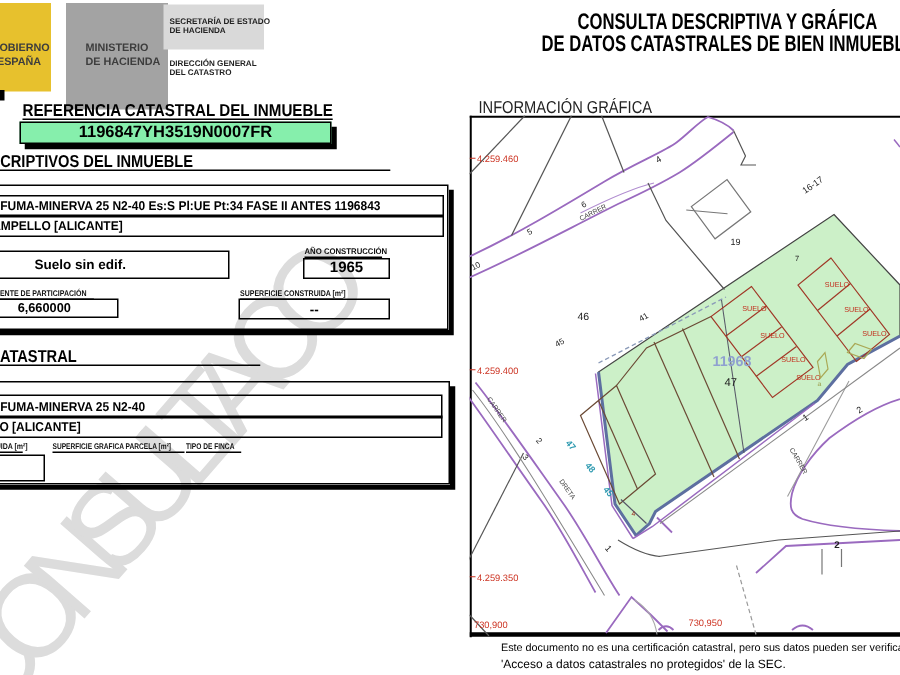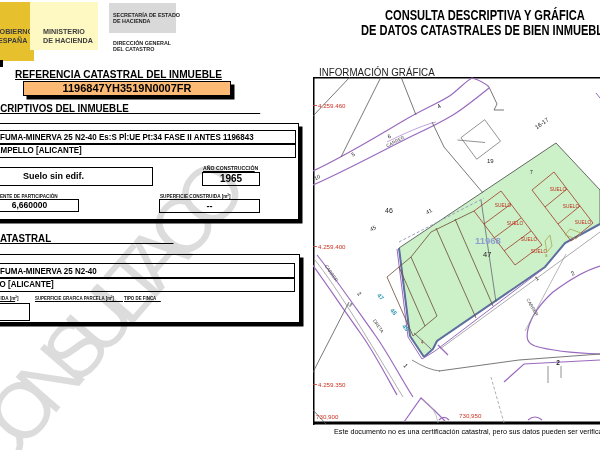--- a/index.html
+++ b/index.html
@@ -13,38 +13,38 @@
 </style></head>
 <body>
 <div id="page">
 
 <div class="abs" style="left:-58px;top:434px;font-size:78px;letter-spacing:-16px;color:#dcdcdc;transform:rotate(-49deg);transform-origin:0 0;white-space:nowrap;z-index:1">CONSULTA CO</div>
 
 <div class="abs" style="left:-30px;top:2px;width:64px;height:59px;background:#e7c12d;z-index:2">
   <div class="abs b" style="left:24px;top:26px;font-size:7.2px;color:#3d3d3d;line-height:8.6px;white-space:nowrap">GOBIERNO<br><span style="margin-left:-8px">DE ESPAÑA</span></div>
 </div>
 
-<div class="abs" style="left:30px;top:2px;width:68px;height:48px;background:#fef9c3;z-index:2">
+<div class="abs" style="left:44px;top:2px;width:68px;height:71px;background:#a3a3a3;z-index:2">
   <div class="abs b" style="left:13px;top:26px;font-size:7.2px;color:#3d3d3d;line-height:8.6px;white-space:nowrap">MINISTERIO<br>DE HACIENDA</div>
 </div>
 
 <div class="abs" style="left:109px;top:2.5px;width:67px;height:30px;background:#d9d9d9;z-index:2">
   <div class="abs b" style="left:4px;top:9px;font-size:5.4px;color:#222;line-height:6.4px;white-space:nowrap">SECRETARÍA DE ESTADO<br>DE HACIENDA</div>
 </div>
 
 <div class="abs b" style="left:113px;top:40px;font-size:5.4px;color:#222;line-height:6.4px;white-space:nowrap;z-index:2">DIRECCIÓN GENERAL<br>DEL CATASTRO</div>
 
 <div class="abs" style="left:0;top:60px;width:3px;height:7px;background:#000;z-index:2"></div>
 
 <div class="abs b" style="left:385px;top:5.5px;font-size:15px;white-space:nowrap;transform:scaleX(0.74);transform-origin:0 0;z-index:2">CONSULTA DESCRIPTIVA Y GRÁFICA</div>
 <div class="abs b" style="left:361px;top:21px;font-size:15px;white-space:nowrap;transform:scaleX(0.74);transform-origin:0 0;z-index:2">DE DATOS CATASTRALES DE BIEN INMUEBLE</div>
 
 <div class="abs b" style="left:15px;top:68px;height:11px;font-size:11.5px;white-space:nowrap;border-bottom:1px solid #000;transform:scaleX(0.88);transform-origin:0 0;z-index:2">REFERENCIA CATASTRAL DEL INMUEBLE</div>
 
-<div class="fbox sh ct b" style="left:23px;top:80.5px;width:206px;height:13.5px;font-size:11px;line-height:13.5px;z-index:2;background:#fdba74">1196847YH3519N0007FR</div>
+<div class="fbox sh ct b" style="left:13px;top:80.5px;width:206px;height:13.5px;font-size:11px;line-height:13.5px;z-index:2;background:#86efac">1196847YH3519N0007FR</div>
 
 <div class="abs b" style="left:-56px;top:102px;width:372px;height:10.5px;font-size:11.5px;white-space:nowrap;border-bottom:1px solid #000;transform:scaleX(0.85);transform-origin:0 0;z-index:2">DATOS DESCRIPTIVOS DEL INMUEBLE</div>
 
 <div class="fbox sh" style="left:-20px;top:123px;width:317px;height:95px;z-index:2"></div>
 
 <div class="fbox" style="left:-18px;top:129.5px;width:312px;height:13px;z-index:3">
  <div class="abs b" style="left:5.9px;top:0;font-size:8.5px;line-height:13px;white-space:nowrap;transform:scaleX(0.94);transform-origin:0 0">ERFUMA-MINERVA 25 N2-40 Es:S Pl:UE Pt:34 FASE II ANTES 1196843</div>
 </div>
 
 <div class="fbox" style="left:-18px;top:142.5px;width:312px;height:13px;z-index:3">
@@ -251,14 +251,15 @@
 </g>
 <polygon points="252,158 257,152 268,156 263,162" fill="none" stroke="#aaa855" stroke-width="0.8"></polygon>
 <polygon points="232,164 237,158 239,169 234,175" fill="none" stroke="#aaa855" stroke-width="0.8"></polygon>
 <text x="232" y="180" fill="#999944" font-size="4.5px">a</text>
 
 <text x="108" y="267" fill="#a03827" font-size="4.5px">4</text>
 </svg>
 </div>
 
 <div class="abs" style="left:334px;top:426.5px;font-size:7.2px;white-space:nowrap;z-index:2">Este documento no es una certificación catastral, pero sus datos pueden ser verificados a través de la</div>
+<div class="abs" style="left:334px;top:437.5px;font-size:8px;white-space:nowrap;z-index:2">'Acceso a datos catastrales no protegidos' de la SEC.</div>
 
 </div>
 
 </body></html>

